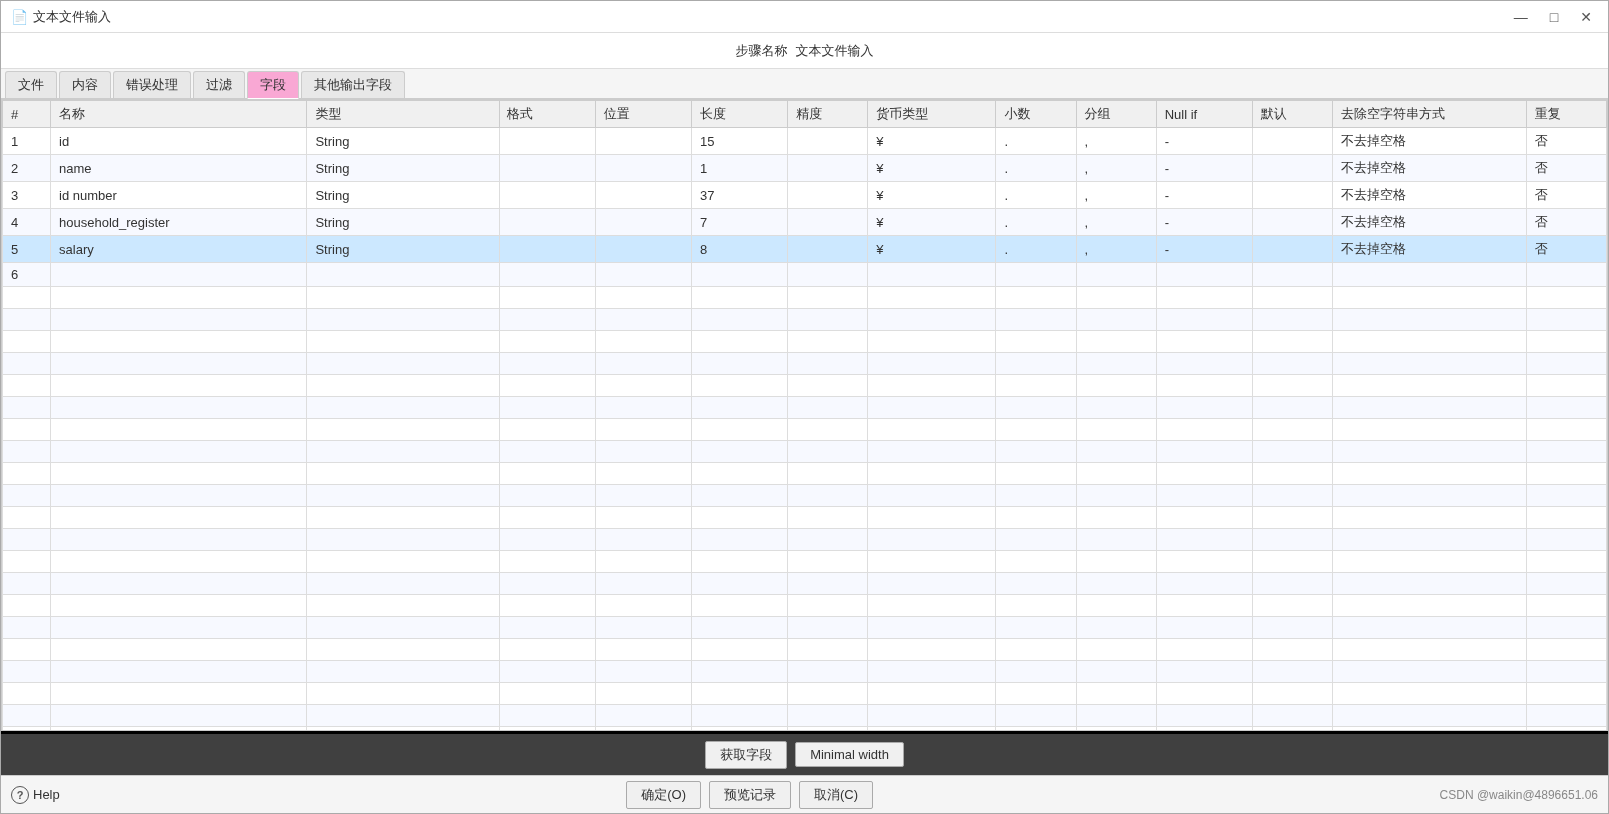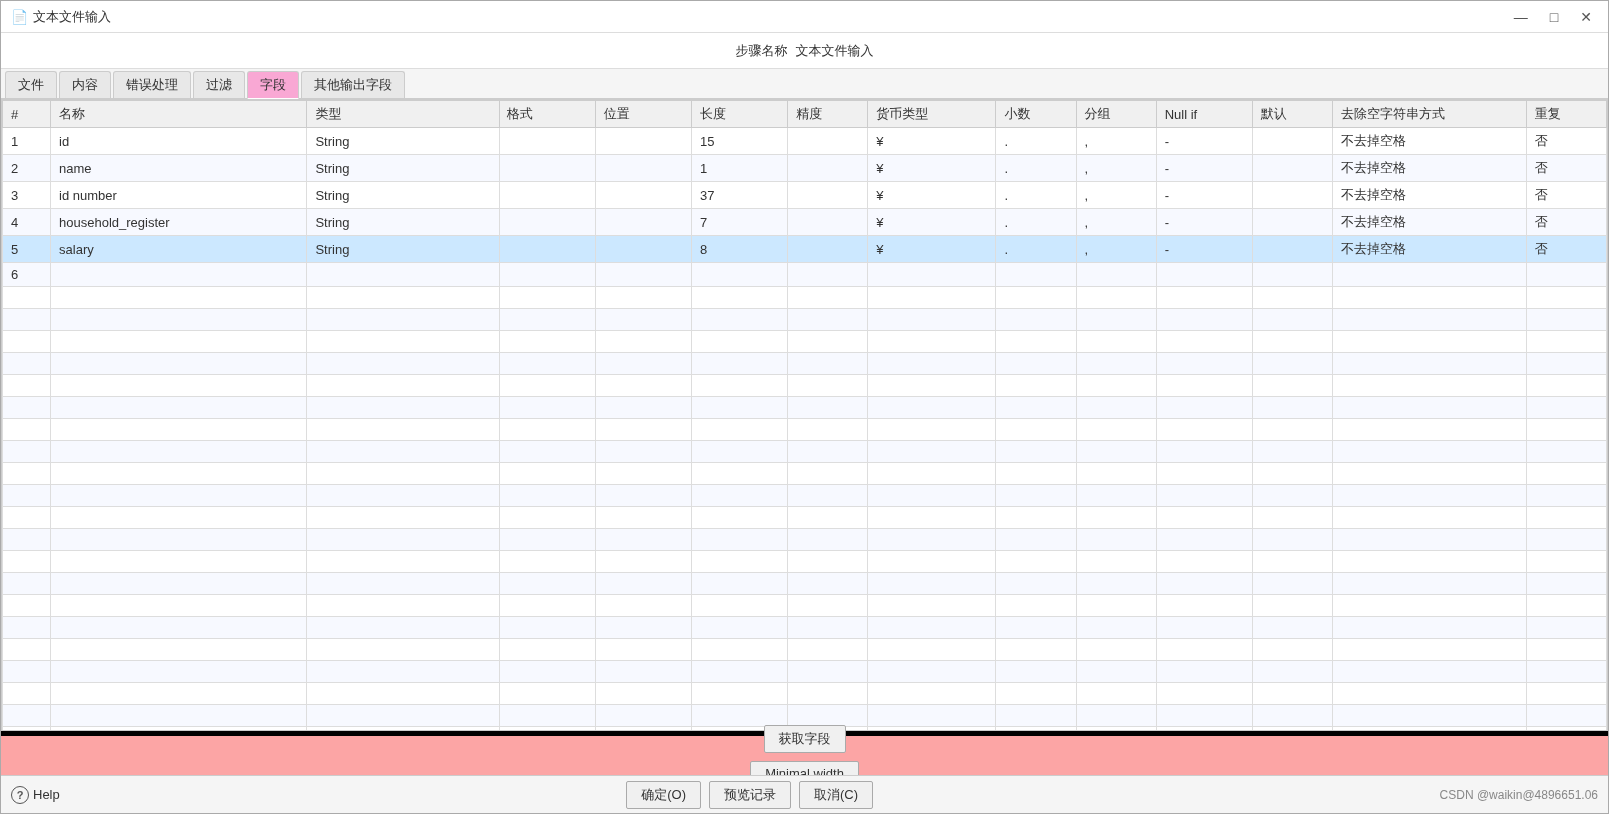--- a/index.html
+++ b/index.html
@@ -169,23 +169,22 @@
     table tbody tr.empty-row td {
       height: 22px;
     }
 
     .bottom-buttons {
       height: 44px;
       display: flex;
       align-items: center;
       justify-content: center;
       gap: 8px;
-      background: #fca5a5;
-      border-top: 5px solid #000000;
-      flex-direction: column;
+      background: #404040;
+      border-top: 3px solid #000000;
     }
 
     .footer {
       height: 38px;
       display: flex;
       align-items: center;
       background: #f5f5f5;
       border-top: 1px solid #ccc;
       padding: 0 10px;
       justify-content: space-between;

